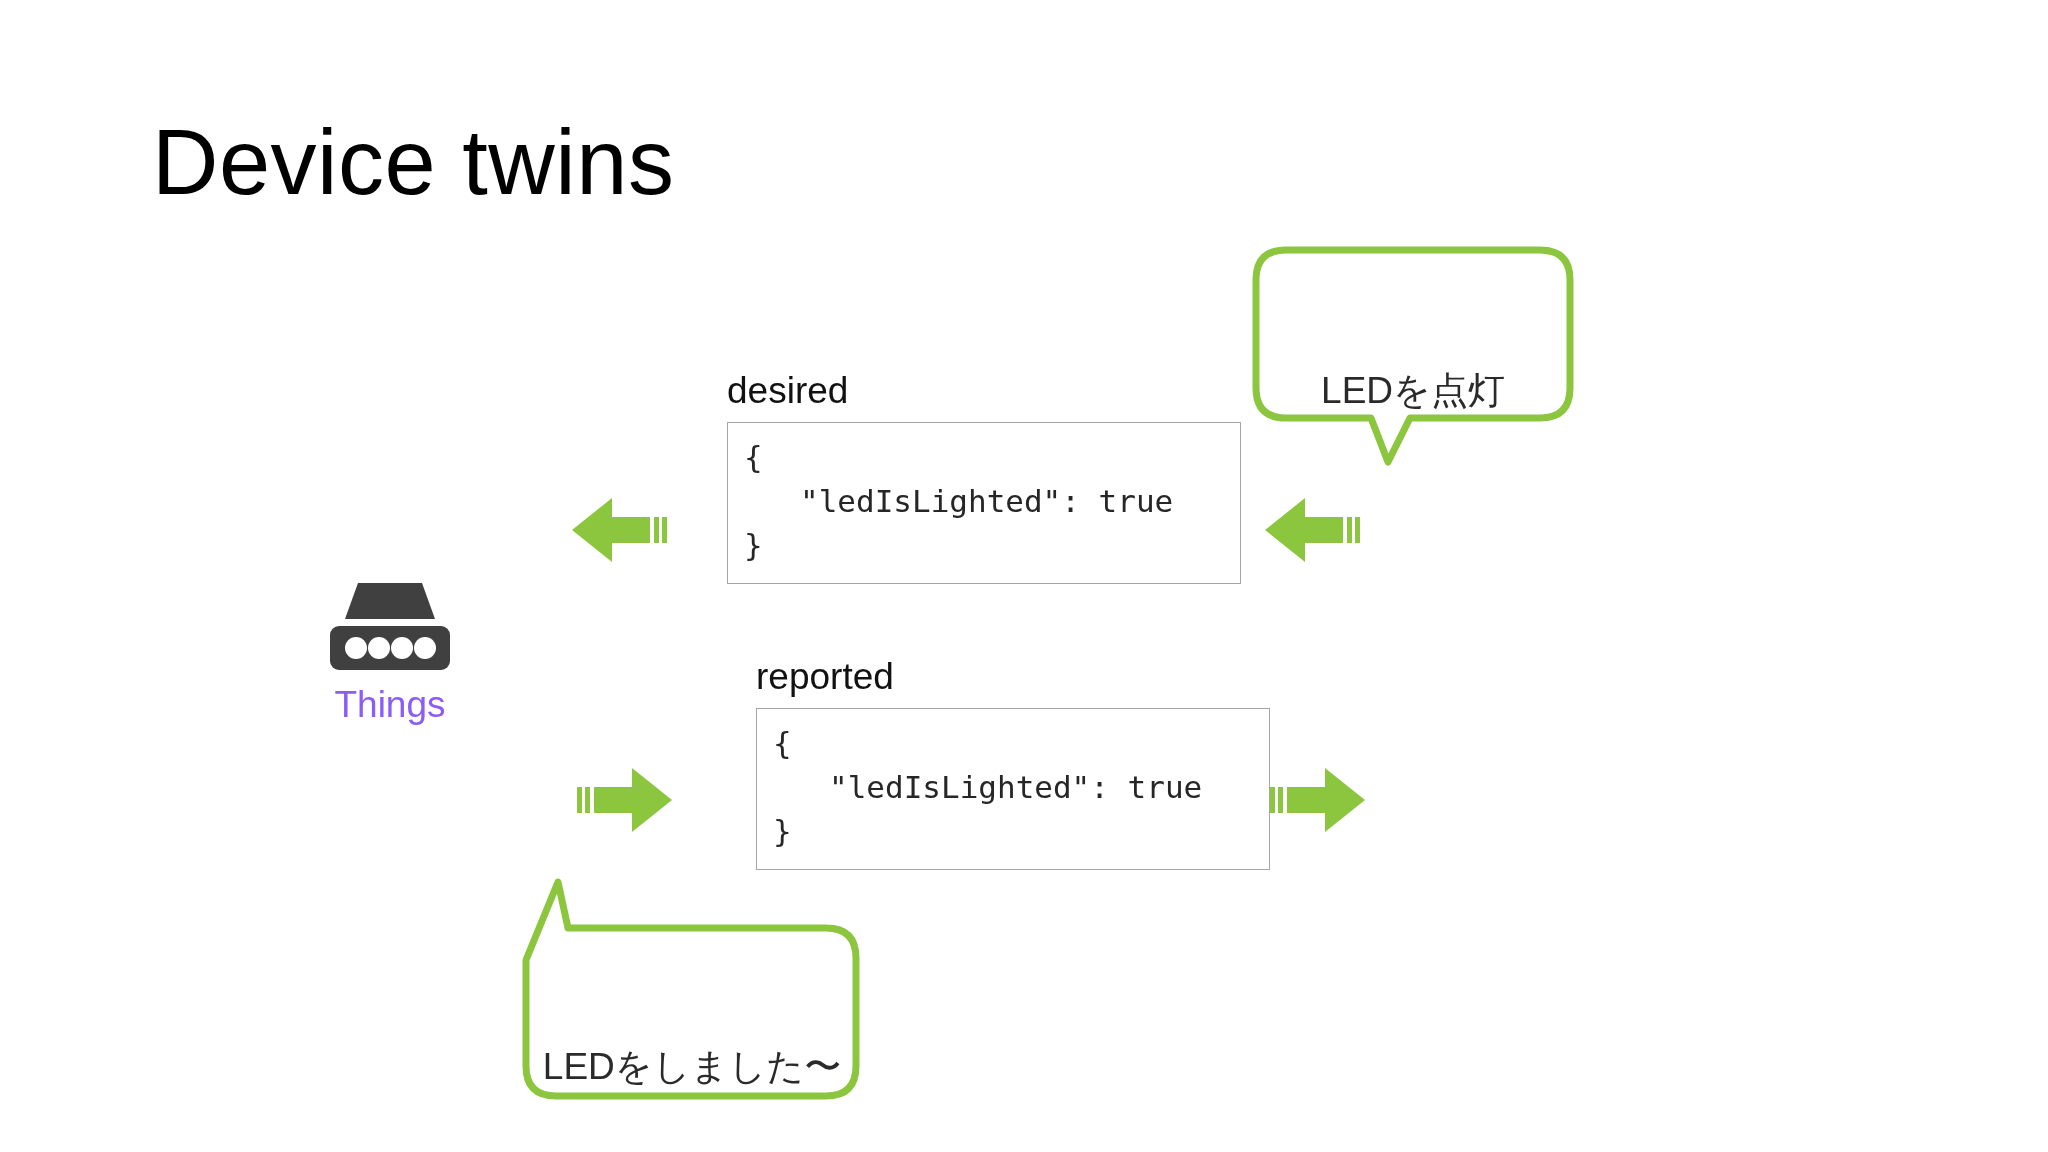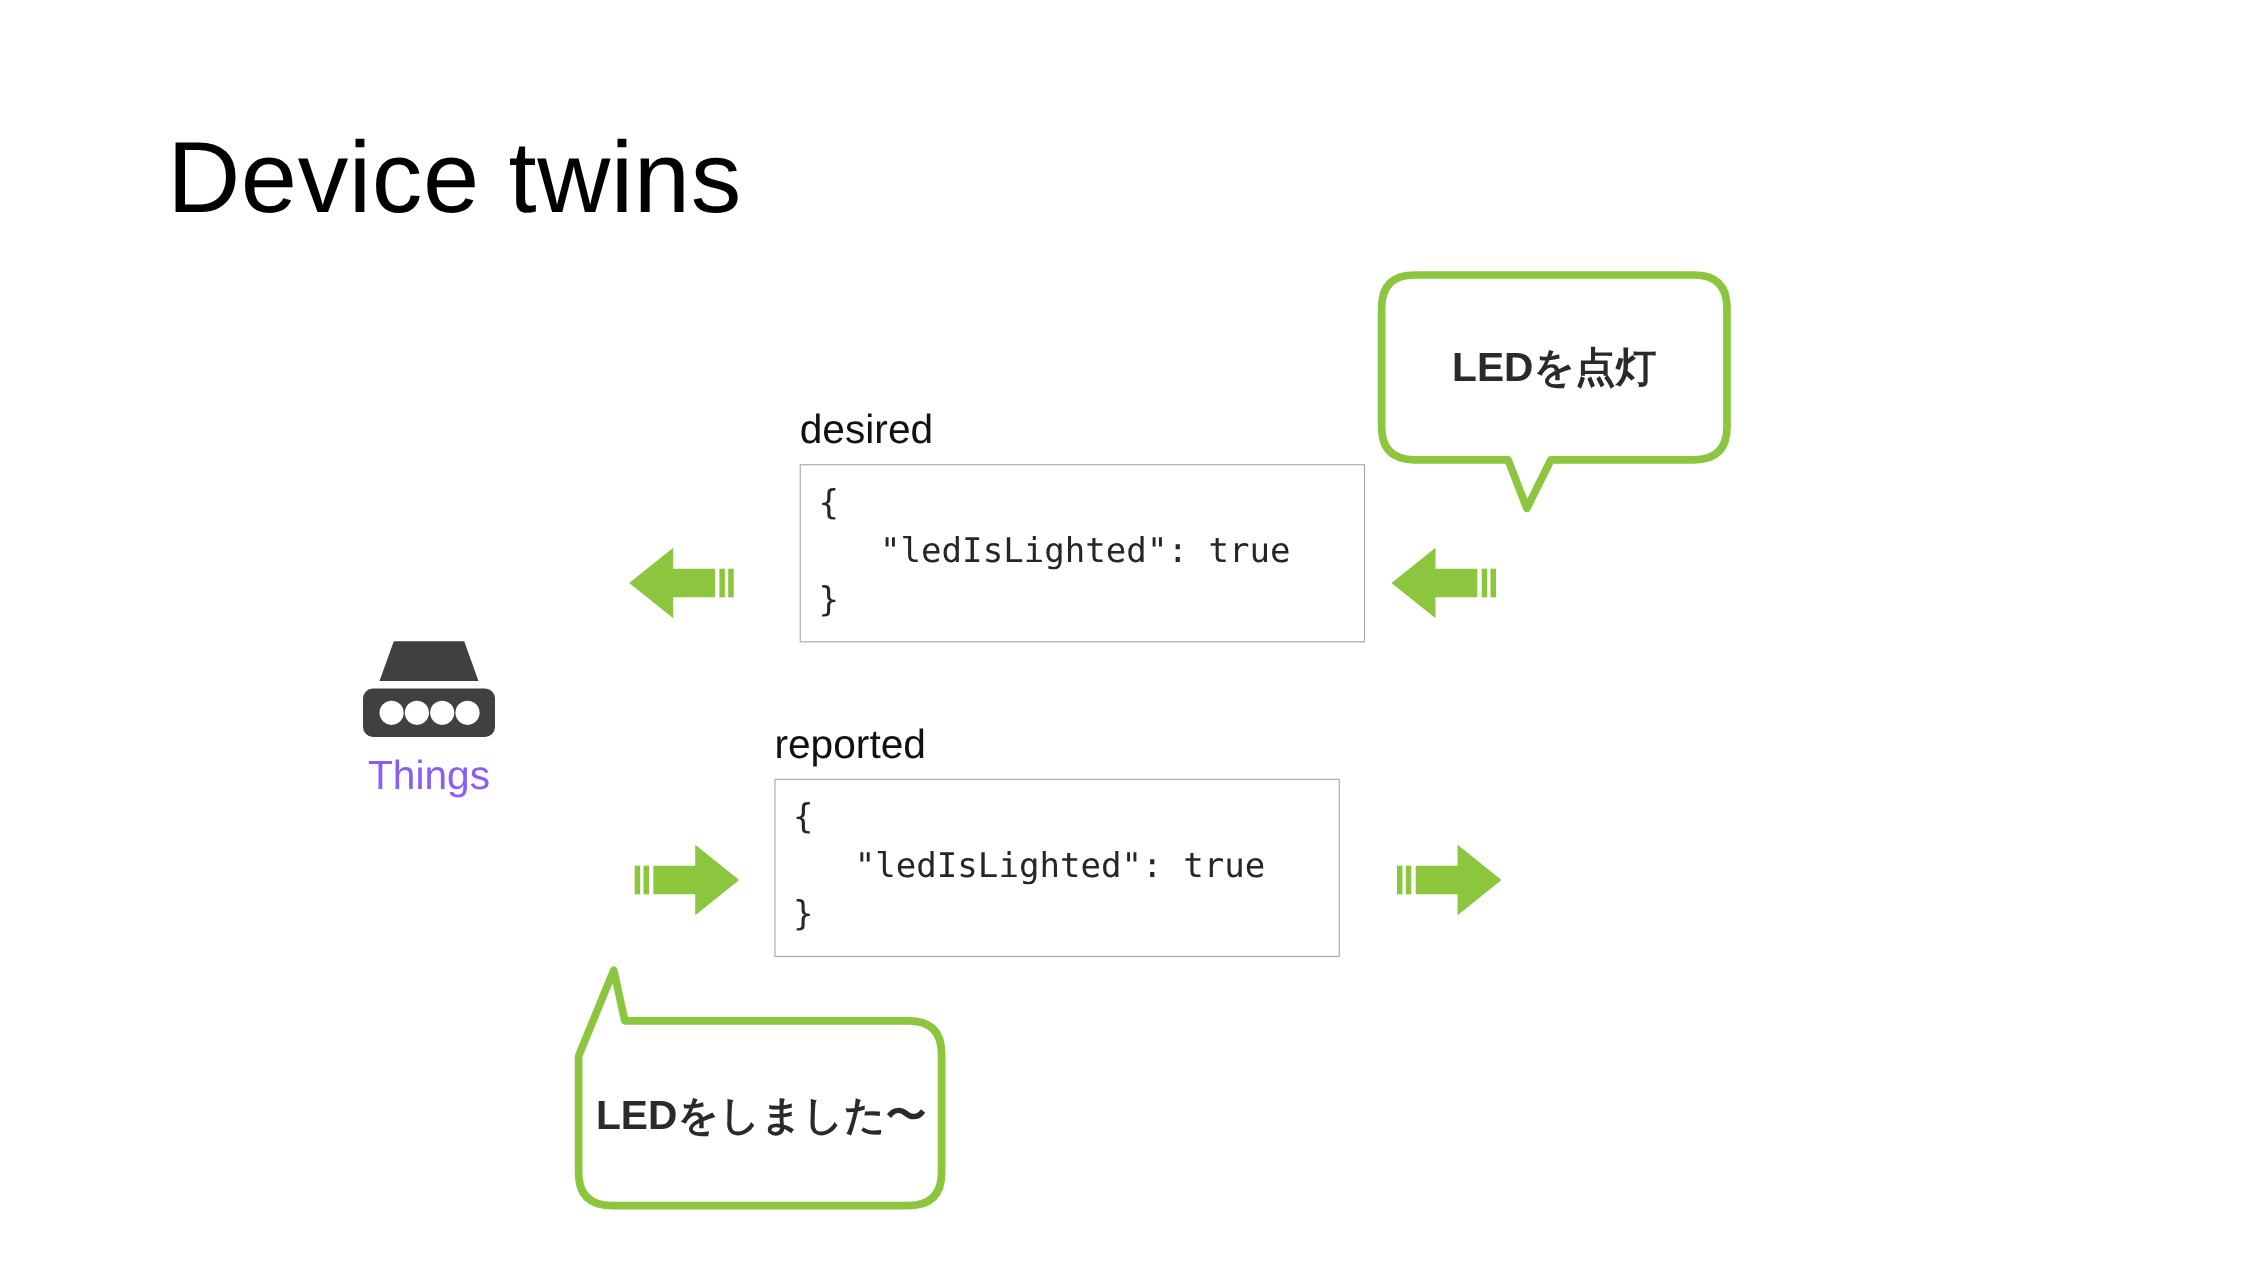--- a/index.html
+++ b/index.html
@@ -88,27 +88,26 @@
     position: absolute;
     left: 0;
     top: 0;
     overflow: visible;
   }
   .bubble-text {
     position: absolute;
     display: flex;
     flex-direction: column;
     align-items: center;
-    justify-content: center;
+    justify-content: flex-end;
     font-size: 37px;
     line-height: 1.42;
     color: #2a2a2a;
     white-space: nowrap;
     text-align: center;
-    font-weight: bold;
   }
 </style>
 </head>
 <body>
 
 <div id="slide">
 
   <div id="slide-title">Device twins</div>
 
   <div class="node" style="left:295px; top:575px; width:190px;">
@@ -126,21 +125,21 @@
 
   <div class="panel" style="left:727px; top:370px;">
     <div class="panel-label">desired</div>
     <div class="code-box" style="width:514px; height:162px;">
       <pre>{
    "ledIsLighted": true
 }</pre>
     </div>
   </div>
 
-  <div class="panel" style="left:704px; top:656px;">
+  <div class="panel" style="left:756px; top:656px;">
     <div class="panel-label">reported</div>
     <div class="code-box" style="width:514px; height:162px;">
       <pre>{
    "ledIsLighted": true
 }</pre>
     </div>
   </div>
 
   <div class="arrow" style="left:572px; top:495px;">
     <svg width="100" height="70" viewBox="0 0 100 70">

